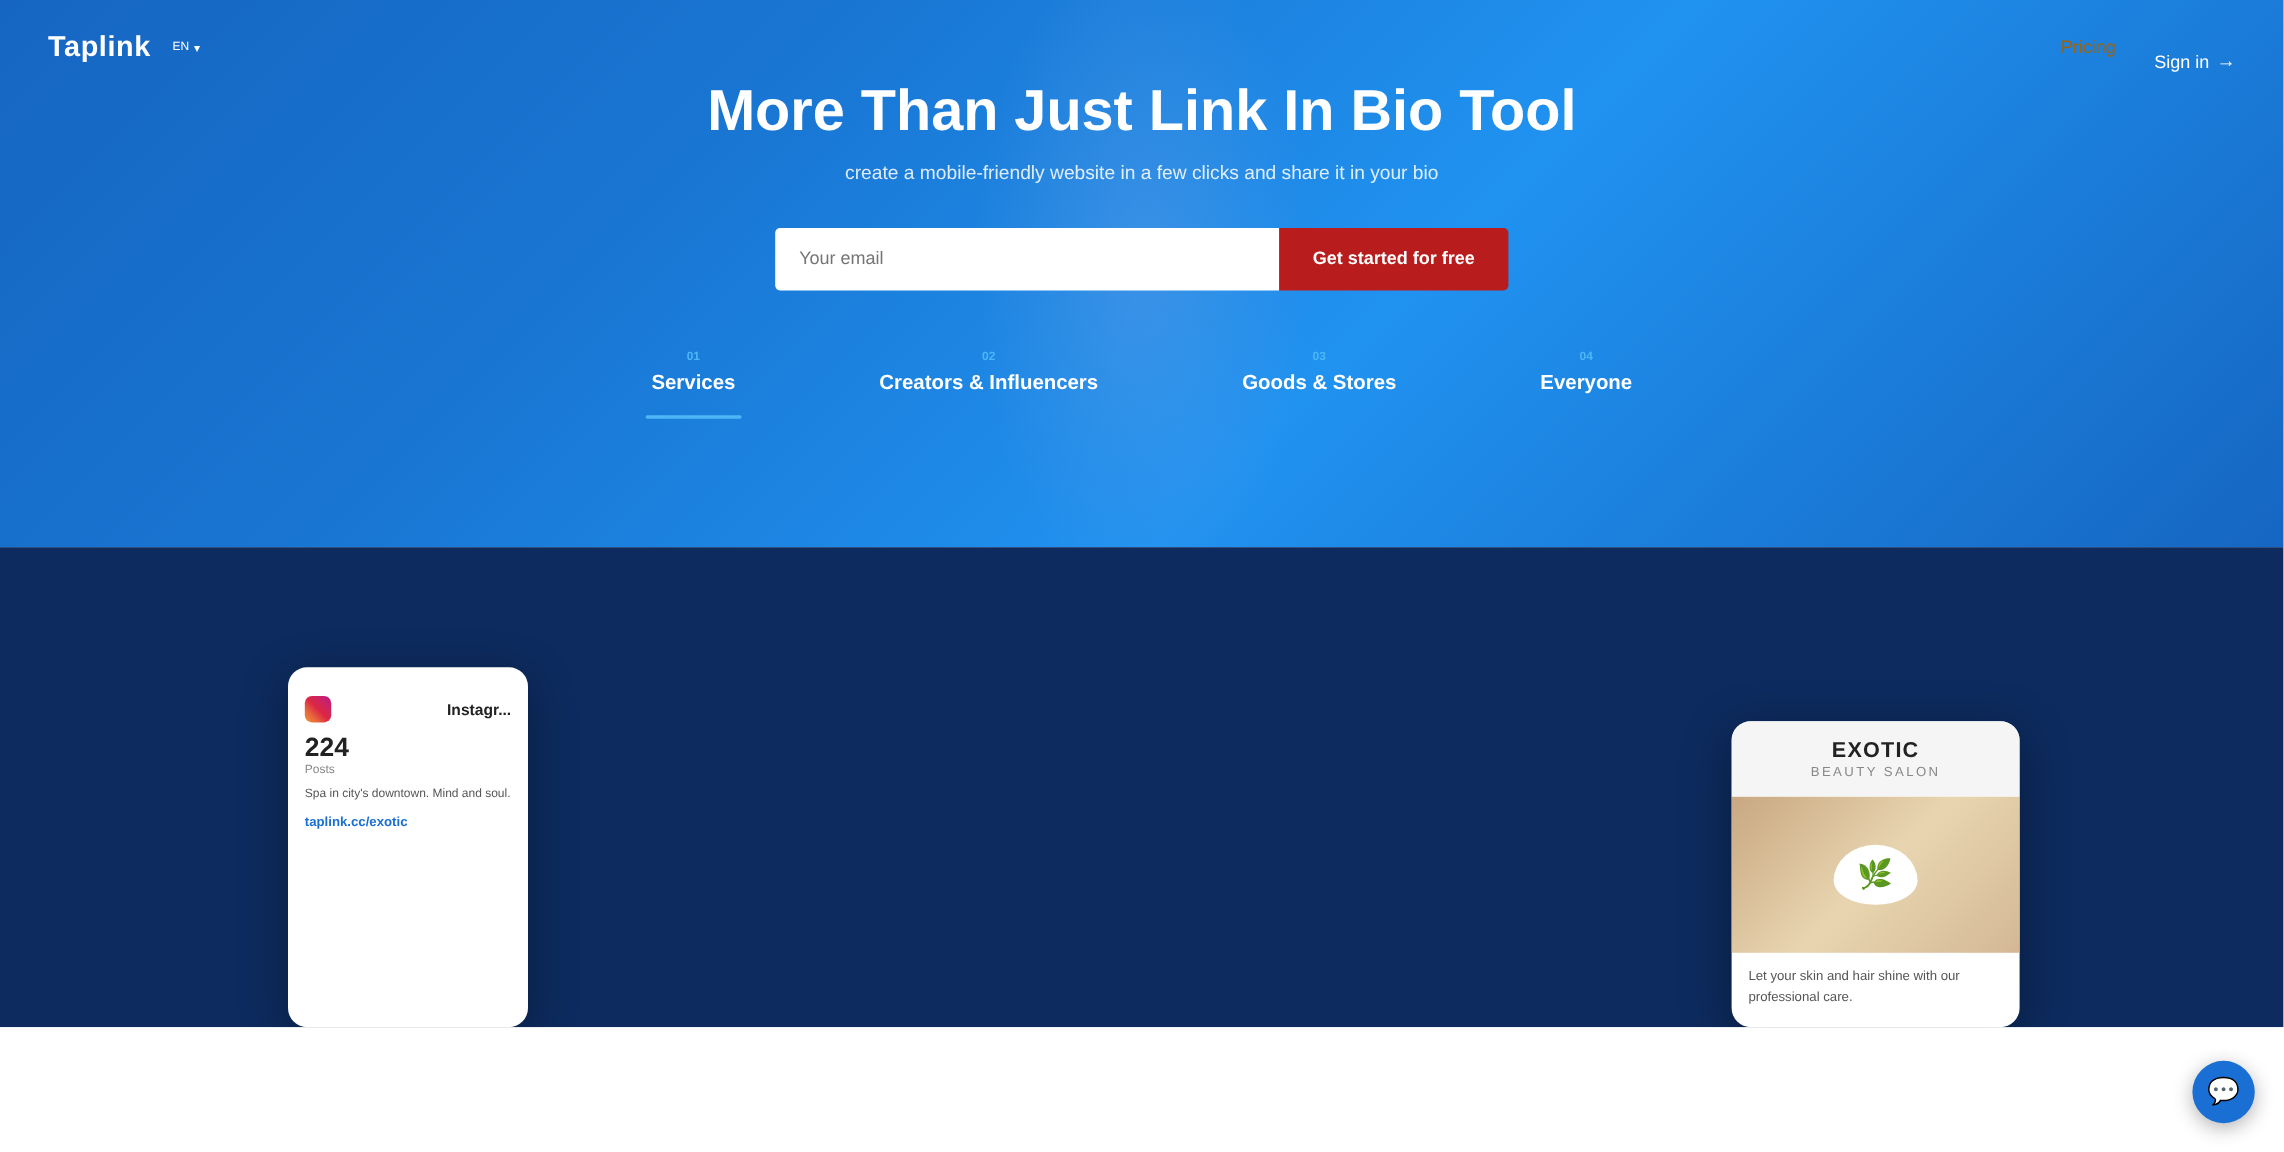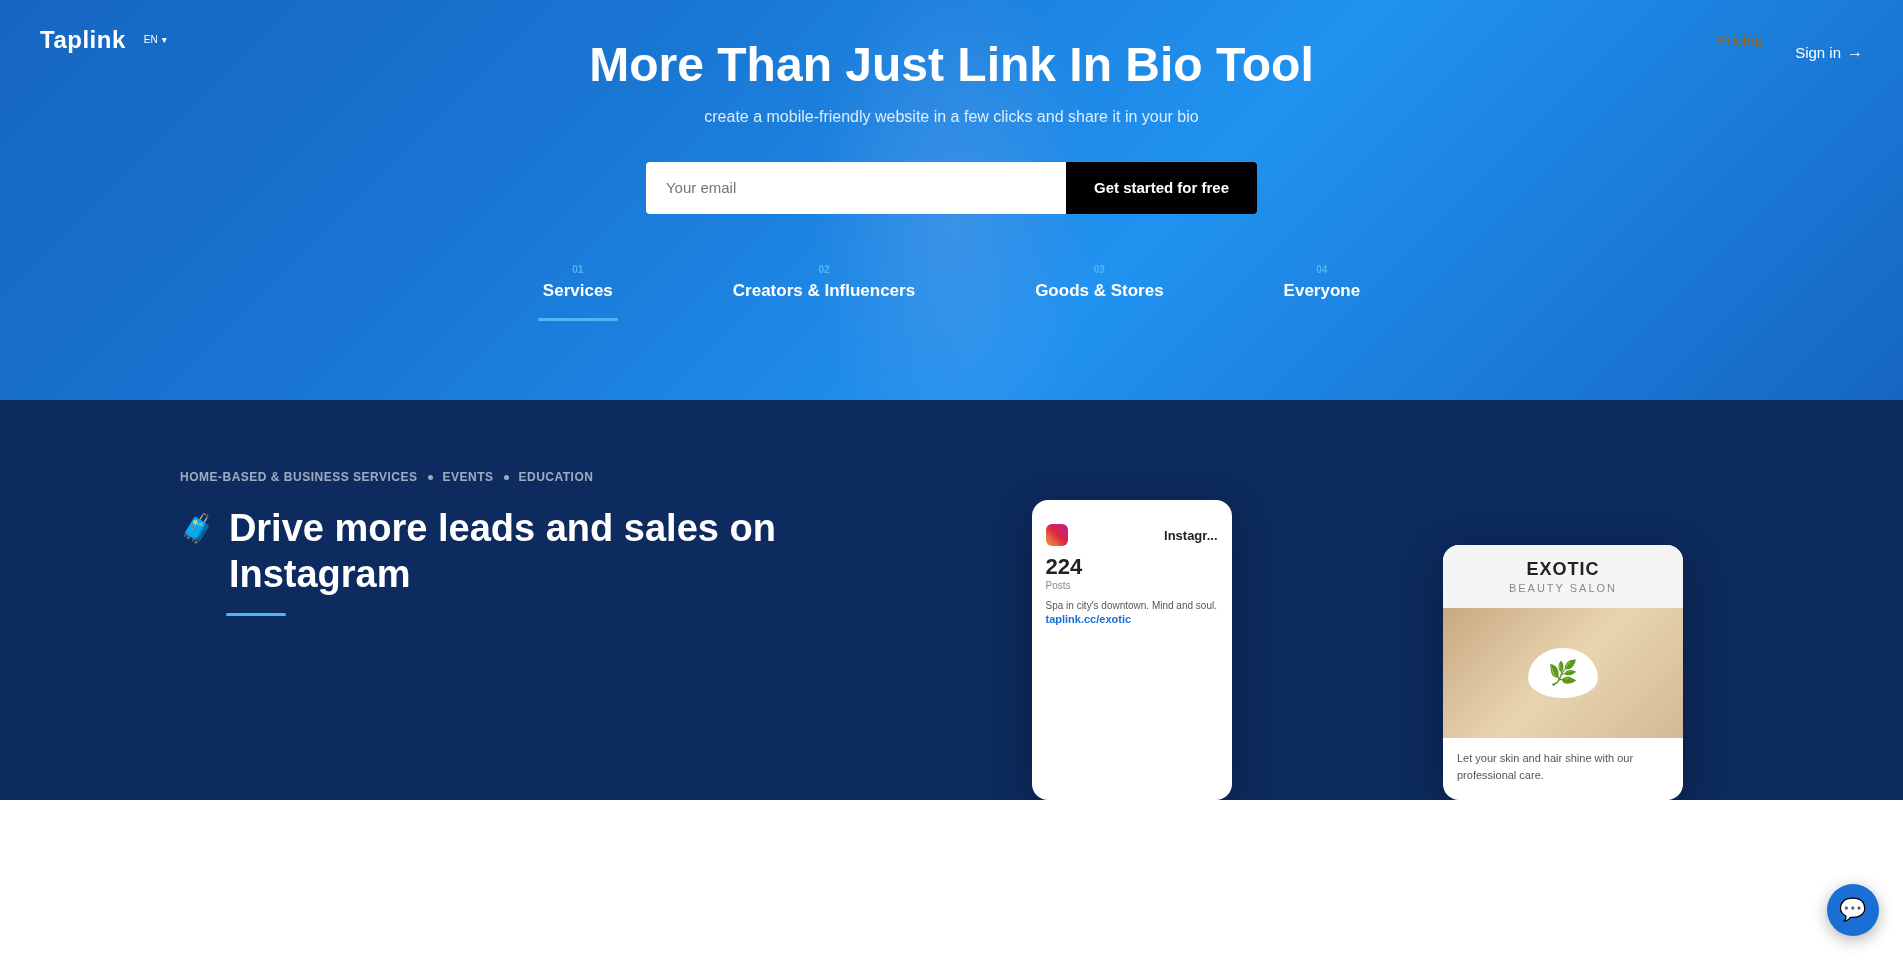--- a/index.html
+++ b/index.html
@@ -49,21 +49,21 @@
       align-items: center;
       gap: 6px;
       margin-top: 25px;
     }
     .nav-signin-arrow { font-size: 16px; }
 
     
     .hero {
       position: relative;
       width: 100%;
-      height: 400px;
+      height: 456px;
       background: #1a6fd4;
       overflow: hidden;
       display: flex;
       flex-direction: column;
       align-items: center;
       justify-content: center;
     }
     .hero-bg {
       position: absolute;
       top: 0; left: 0; right: 0; bottom: 0;
@@ -107,21 +107,21 @@
       border: none;
       border-radius: 4px 0 0 4px;
       padding: 0 20px;
       font-size: 15px;
       color: #aaa;
       outline: none;
     }
     .hero-btn {
       height: 52px;
       padding: 12px 28px;
-      background: #000000;
+      background: #b91c1c;
       color: #fff;
       border: none;
       border-radius: 0 4px 4px 0;
       font-size: 15px;
       font-weight: 600;
       cursor: pointer;
       white-space: nowrap;
     }
 
     
@@ -282,20 +282,21 @@
     }
     .insta-stat-label {
       font-size: 10px;
       color: #888;
       margin-bottom: 8px;
     }
     .insta-bio {
       font-size: 10px;
       color: #555;
       line-height: 1.4;
+      margin-bottom: 10px;
     }
     .insta-url {
       font-size: 11px;
       color: #1a6fd4;
       font-weight: 600;
     }
 
     
     .beauty-card {
       width: 240px;
@@ -423,37 +424,20 @@
     </div>
     <div class="tab-item">
       <div class="tab-number">04</div>
       <div class="tab-label">Everyone</div>
     </div>
   </div>
 </div>
 
 <div class="lower-section">
   <div class="lower-content">
-    <div class="lower-text">
-      <div class="lower-tags">
-        <span>HOME-BASED &amp; BUSINESS SERVICES</span>
-        <span class="lower-tags-dot"></span>
-        <span>EVENTS</span>
-        <span class="lower-tags-dot"></span>
-        <span>EDUCATION</span>
-      </div>
-      <div class="lower-heading">
-        <span class="lower-heading-icon">🧳</span>
-        <div>
-          <div>Drive more leads and sales on</div>
-          <div>Instagram</div>
-        </div>
-      </div>
-      <div class="lower-underline"></div>
-    </div>
 
     <div class="phone-area">
 
       <div class="phone-mockup-insta">
         <div class="phone-insta-header">
           <div class="insta-icon"></div>
           <span class="insta-label">Instagr...</span>
         </div>
         <div class="phone-insta-body">
           <div class="insta-stat">224</div>

